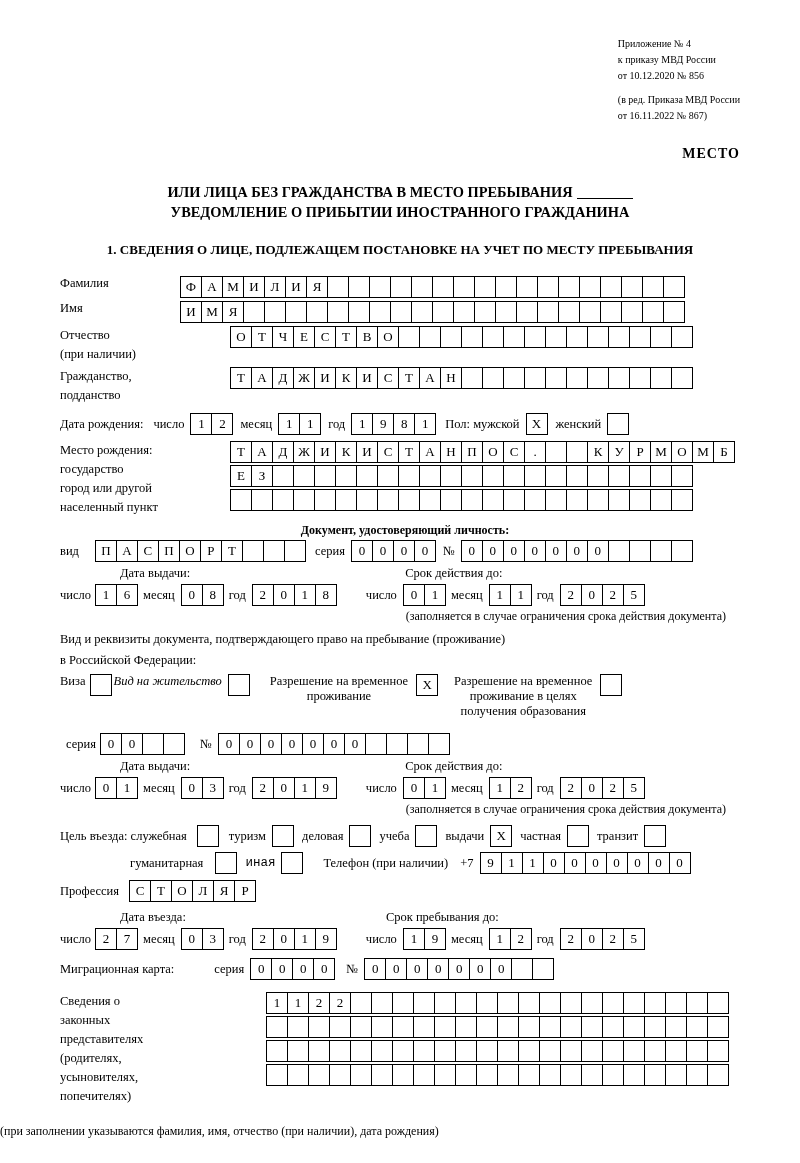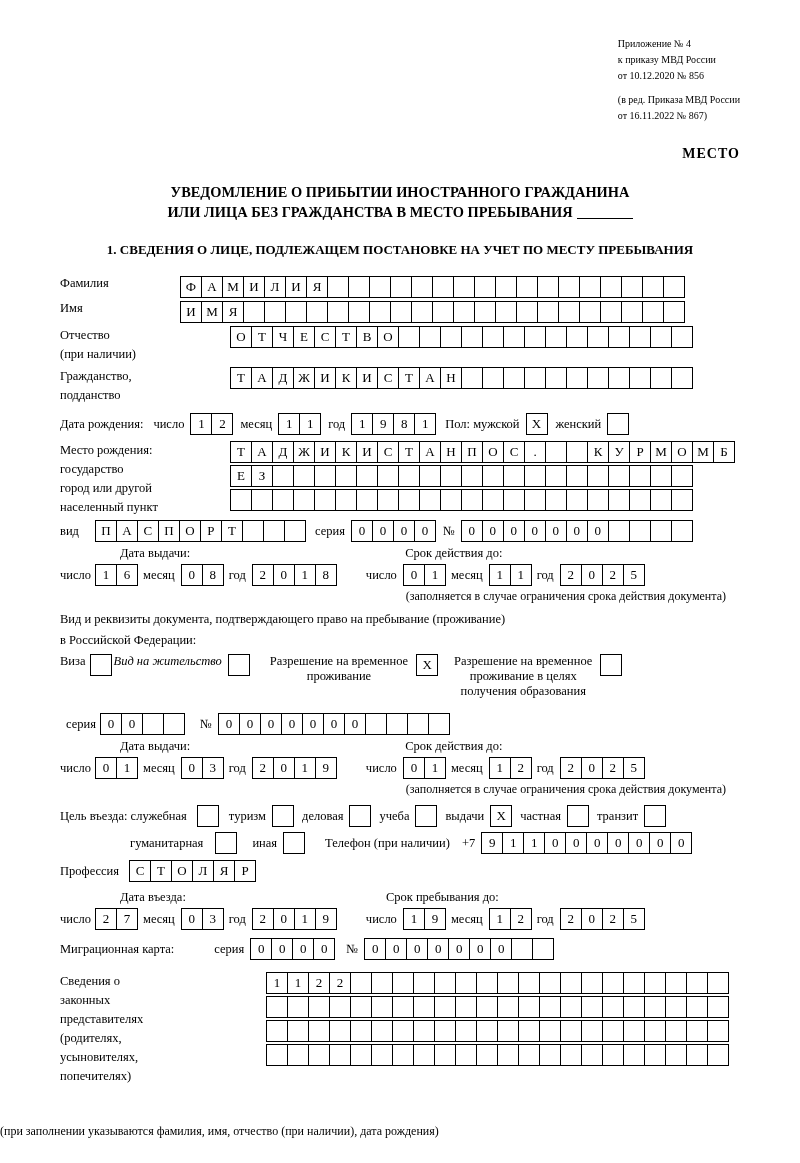--- a/index.html
+++ b/index.html
@@ -60,22 +60,22 @@
     <div>к приказу МВД России</div>
     <div>от 10.12.2020 № 856</div>
     <div class="gap"></div>
     <div>(в ред. Приказа МВД России</div>
     <div>от 16.11.2022 № 867)</div>
   </div>
 
   <div class="forma">МЕСТО</div>
 
   <div class="title">
+    <div><span>ИЛИ ЛИЦА БЕЗ ГРАЖДАНСТВА В МЕСТО ПРЕБЫВАНИЯ</span><span class="ul"></span></div>
     <div>УВЕДОМЛЕНИЕ О ПРИБЫТИИ ИНОСТРАННОГО ГРАЖДАНИНА</div>
-    <div><span>ИЛИ ЛИЦА БЕЗ ГРАЖДАНСТВА В МЕСТО ПРЕБЫВАНИЯ</span><span class="ul"></span></div>
   </div>
 
   <div class="sect">1. СВЕДЕНИЯ О ЛИЦЕ, ПОДЛЕЖАЩЕМ ПОСТАНОВКЕ НА УЧЕТ ПО МЕСТУ ПРЕБЫВАНИЯ</div>
 
   <div class="rows">
 
     <div class="row">
       <div class="lbl w">Фамилия</div>
       <div class="boxes" id="b-surname">
           <div class="bx">Ф</div>
@@ -300,20 +300,21 @@
             <div class="bx"></div>
             <div class="bx"></div>
             <div class="bx"></div>
             <div class="bx"></div>
             <div class="bx"></div>
             <div class="bx"></div>
           </div>
       </div>
     </div>
 
+    <div class="subhdr" style="margin-top:6px;">Документ, удостоверяющий личность:</div>
 
     <div class="row grp" style="margin-top:2px;">
       <span class="lbl">вид</span>
       <span class="boxes" id="b-dockind" style="margin-left:16px;">
           <div class="bx">П</div>
           <div class="bx">А</div>
           <div class="bx">С</div>
           <div class="bx">П</div>
           <div class="bx">О</div>
           <div class="bx">Р</div>
@@ -491,21 +492,21 @@
       <span class="cb">X</span>
       <span class="t" style="margin-left:8px;">частная</span>
       <span class="cb"></span>
       <span class="t" style="margin-left:8px;">транзит</span>
       <span class="cb"></span>
     </div>
 
     <div class="row grp" style="margin-top:5px;">
       <span class="t0" style="margin-left:70px;">гуманитарная</span>
       <span class="cb" style="margin-left:8px;"></span>
-      <span class="t" style="margin-left:15px;">иная</span>
+      <span class="t" style="margin-left:8px;font-family:Liberation Mono, monospace;">иная</span>
       <span class="cb"></span>
       <span class="t" style="margin-left:20px;">Телефон (при наличии)</span>
       <span class="t" style="margin-left:6px;">+7</span>
       <span class="boxes" id="b-phone">
           <div class="bx">9</div>
           <div class="bx">1</div>
           <div class="bx">1</div>
           <div class="bx">0</div>
           <div class="bx">0</div>
           <div class="bx">0</div>

